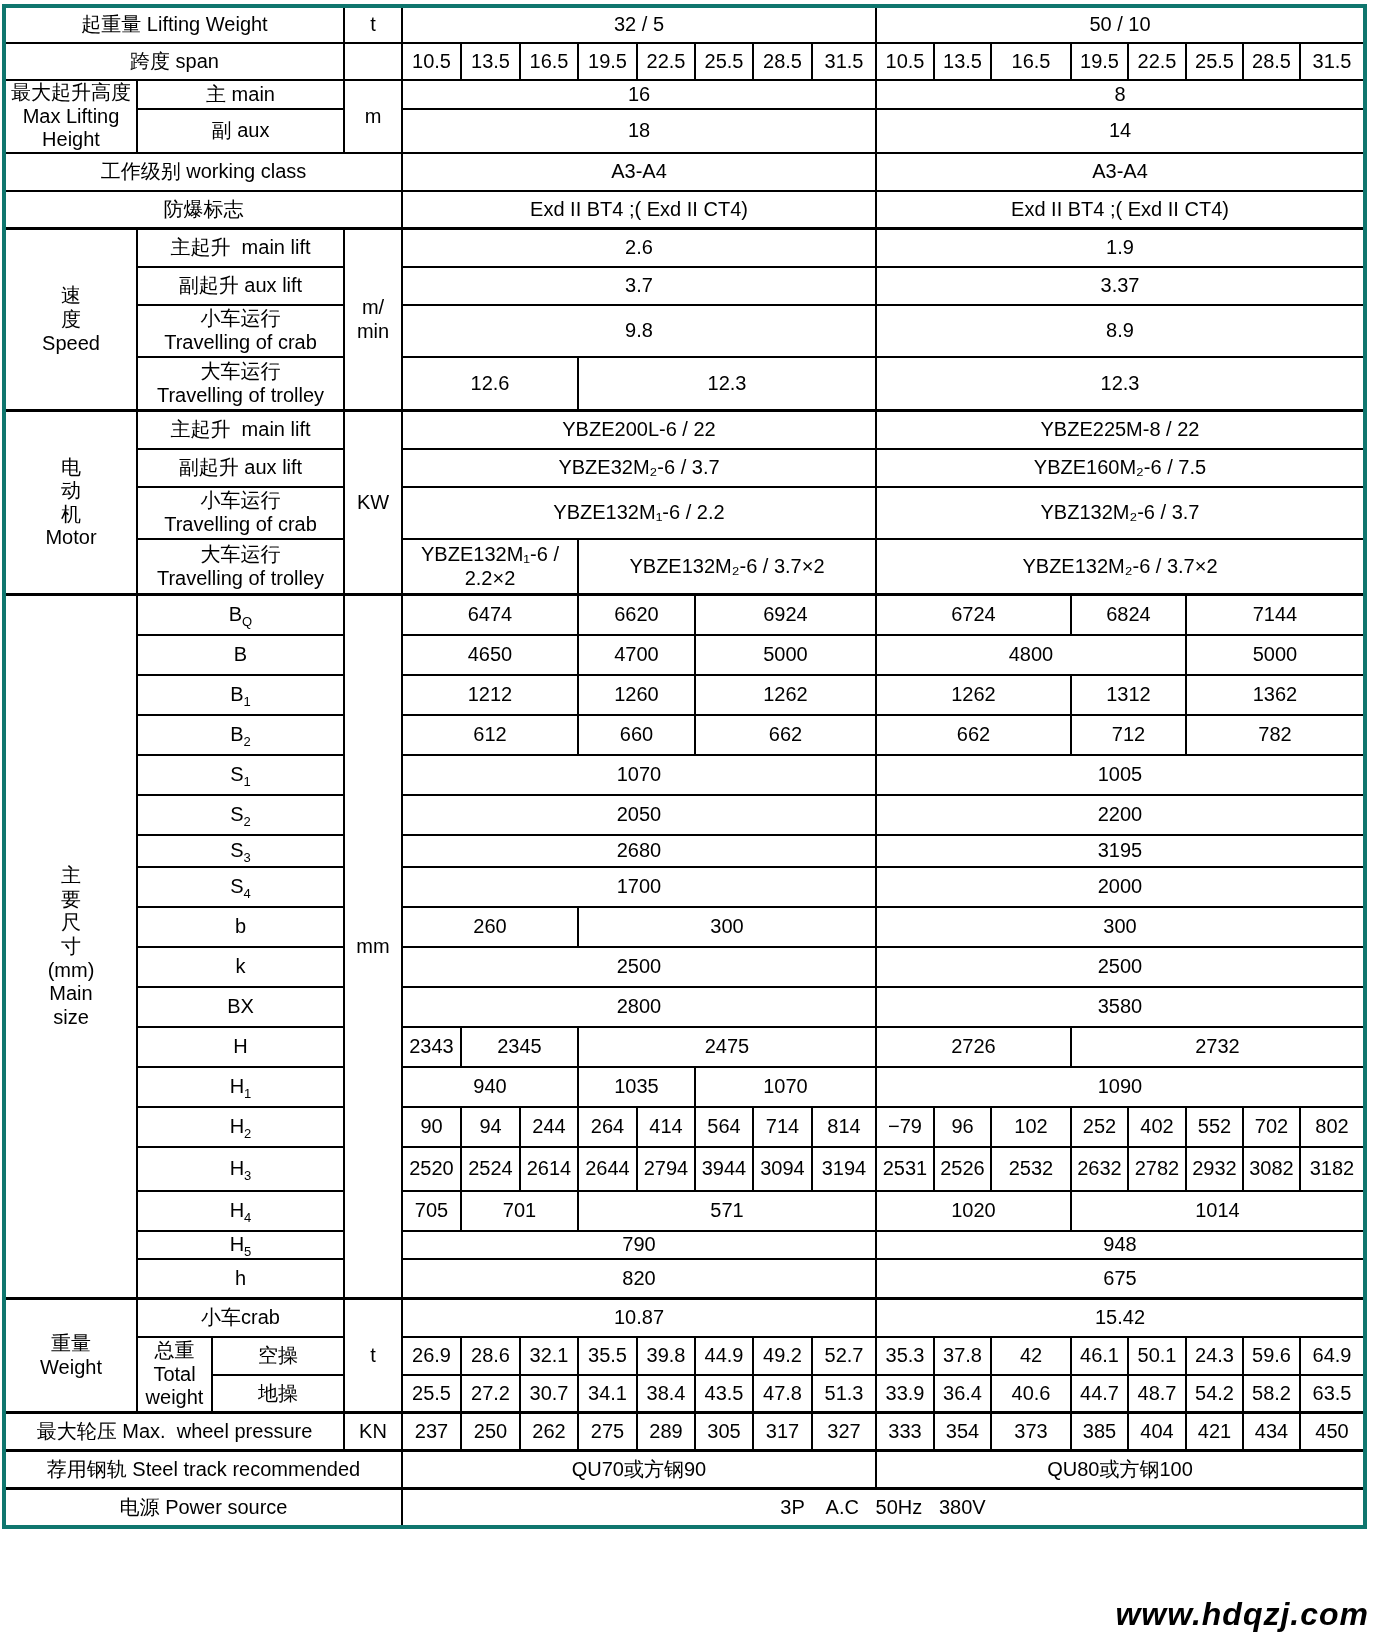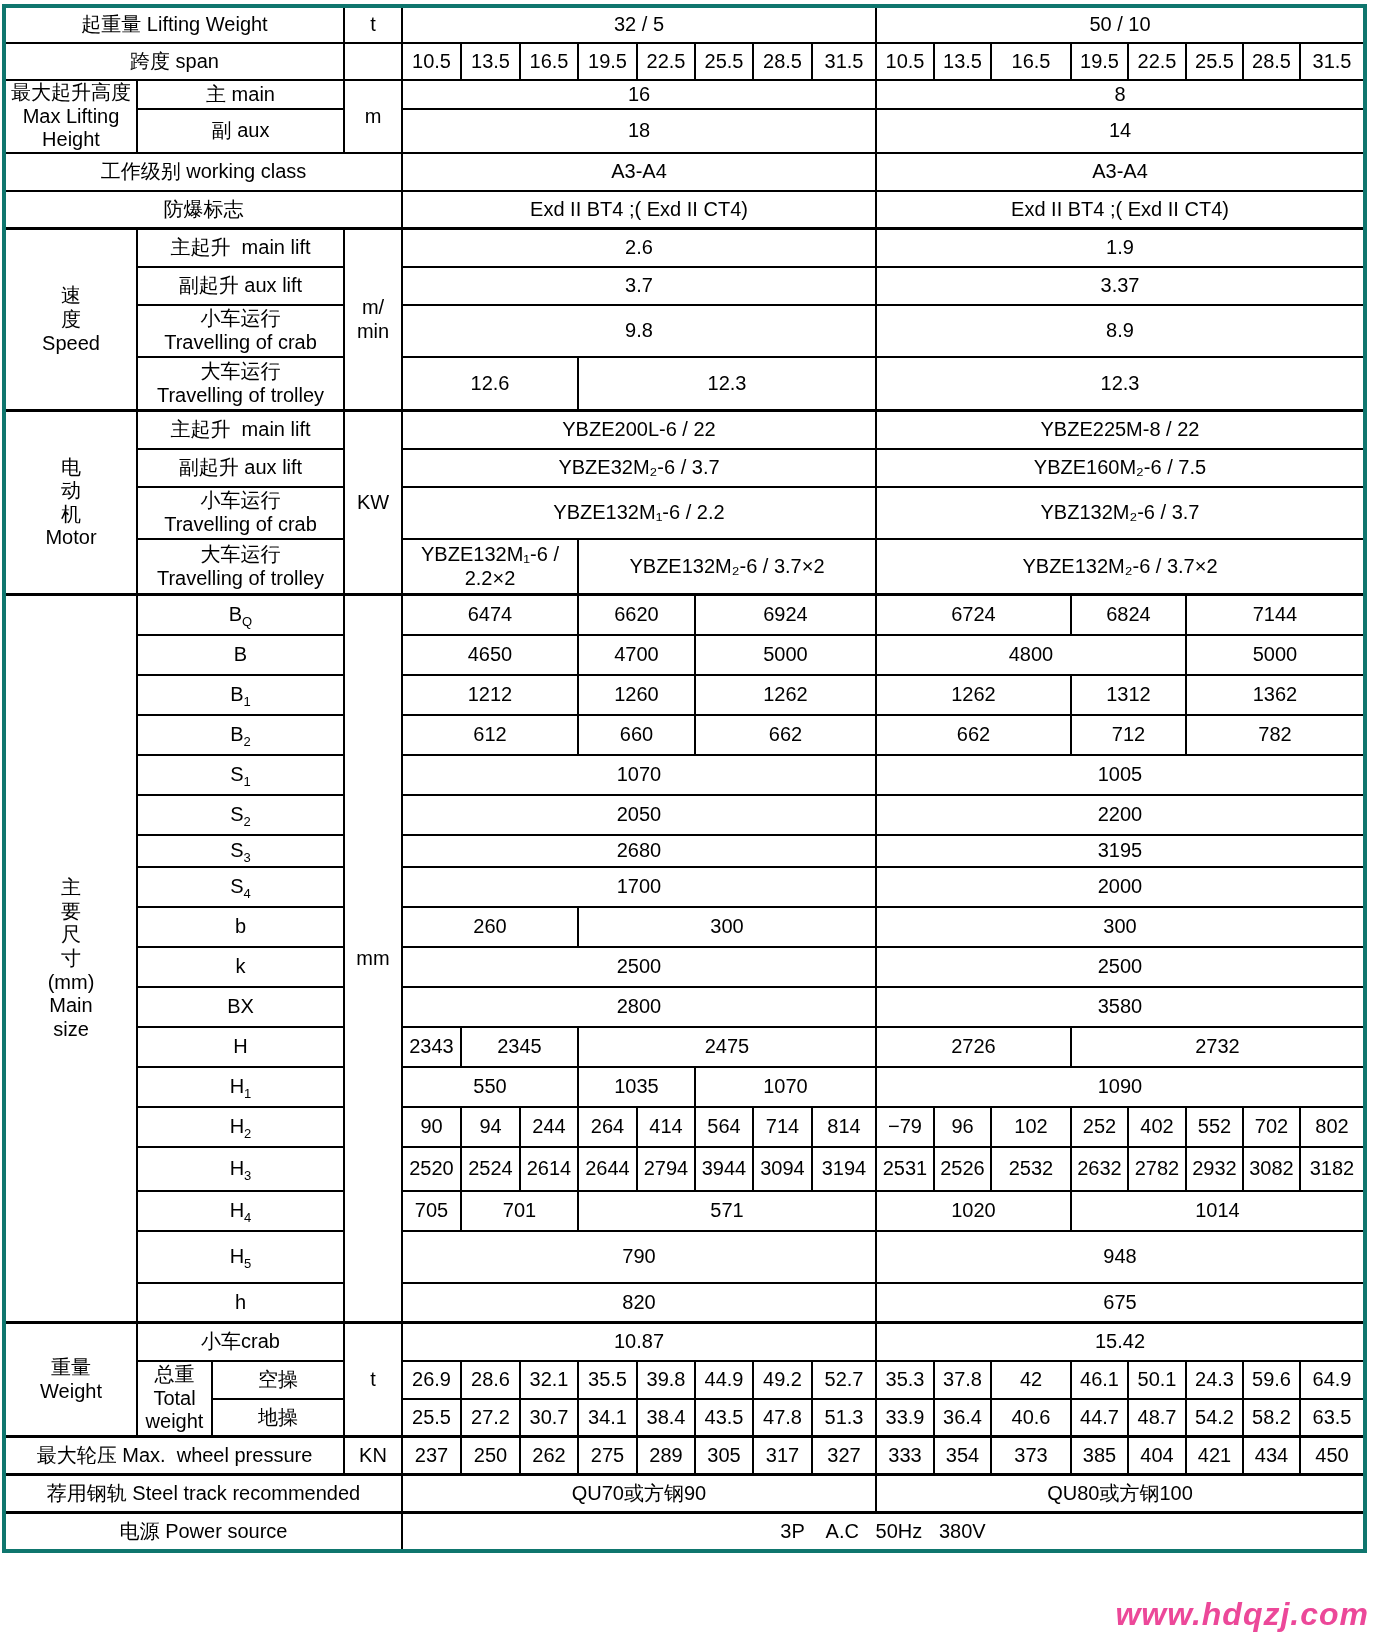--- a/index.html
+++ b/index.html
@@ -257,21 +257,21 @@
         <tr style="height: 40px;">
           <td colspan="2">H</td>
           <td>2343</td>
           <td colspan="2">2345</td>
           <td colspan="5">2475</td>
           <td colspan="3">2726</td>
           <td colspan="5">2732</td>
         </tr>
         <tr style="height: 40px;">
           <td colspan="2"><span>H</span><sub>1</sub></td>
-          <td colspan="3">550</td>
+          <td colspan="3">940</td>
           <td colspan="2">1035</td>
           <td colspan="3">1070</td>
           <td colspan="8">1090</td>
         </tr>
         <tr style="height: 40px;">
           <td colspan="2"><span>H</span><sub>2</sub></td>
           <td>90</td>
           <td>94</td>
           <td>244</td>
           <td>264</td>
@@ -308,21 +308,21 @@
           <td>3182</td>
         </tr>
         <tr style="height: 40px;">
           <td colspan="2"><span>H</span><sub>4</sub></td>
           <td>705</td>
           <td colspan="2">701</td>
           <td colspan="5">571</td>
           <td colspan="3">1020</td>
           <td colspan="5">1014</td>
         </tr>
-        <tr style="height: 52px;">
+        <tr style="height: 28px;">
           <td colspan="2"><span>H</span><sub>5</sub></td>
           <td colspan="8">790</td>
           <td colspan="8">948</td>
         </tr>
         <tr style="height: 40px;">
           <td colspan="2">h</td>
           <td colspan="8">820</td>
           <td colspan="8">675</td>
         </tr>
         <tr class="sec" style="height: 38px;">
@@ -398,14 +398,14 @@
           <td colspan="4">荐用钢轨 Steel track recommended</td>
           <td colspan="8">QU70或方钢90</td>
           <td colspan="8">QU80或方钢100</td>
         </tr>
         <tr class="sec" style="height: 38px;">
           <td colspan="4">电源 Power source</td>
           <td colspan="16">3P    A.C   50Hz   380V</td>
         </tr>
       </tbody>
   </table>
-  <div class="watermark" style="color: #ec4899;">www.hdqzj.com</div>
+  <div class="watermark" style="color: #000000;">www.hdqzj.com</div>
 </div>
 
 </body></html>

